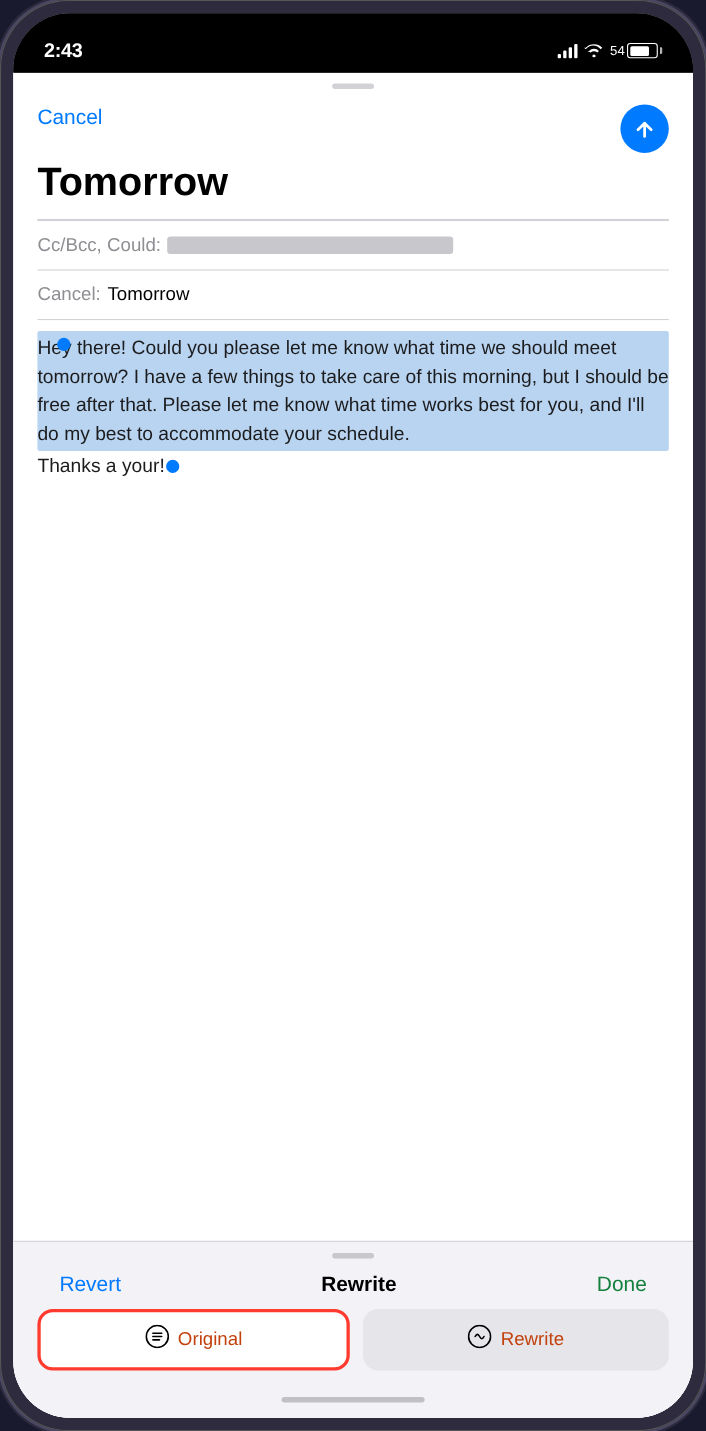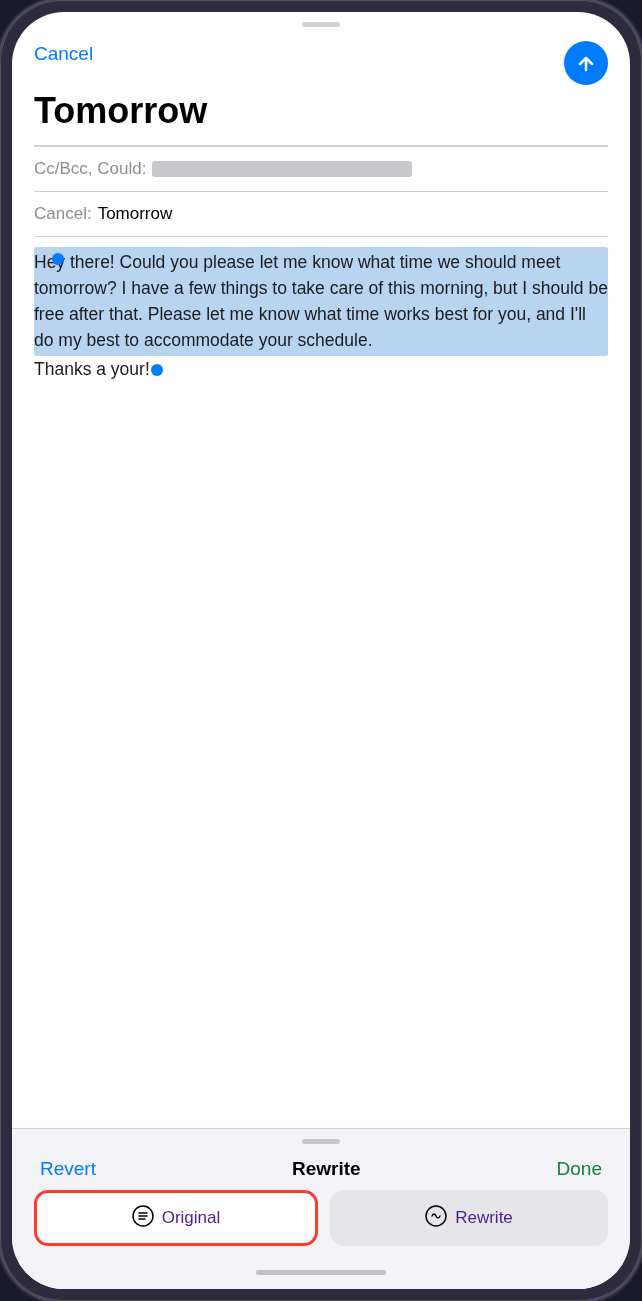--- a/index.html
+++ b/index.html
@@ -288,21 +288,21 @@
     
     .bottom-area {
       background: #f2f2f7;
       border-top: 1px solid #d1d1d6;
     }
 
     .toolbar-row {
       display: flex;
       align-items: center;
       justify-content: space-between;
-      padding: 14px 28px 10px;
+      padding: 14px 42px 10px;
     }
 
     .revert-btn {
       color: #007aff;
       font-size: 19px;
       cursor: pointer;
     }
 
     .rewrite-label {
       font-size: 19px;
@@ -328,21 +328,21 @@
       flex: 1;
       height: 56px;
       background: #e5e5ea;
       border-radius: 14px;
       display: flex;
       align-items: center;
       justify-content: center;
       gap: 8px;
       cursor: pointer;
       font-size: 17px;
-      color: #4c1d95;
+      color: #c2410c;
       font-weight: 400;
     }
 
     .pill-btn.selected {
       background: #fff;
       border: 3px solid #ff3b30;
     }
 
     .pill-btn-icon {
       font-size: 20px;
@@ -384,20 +384,47 @@
     }
   </style>
 </head>
 <body>
 
 <div class="phone-frame">
 
   <div class="phone-screen">
     <div class="full-screen">
 
+      <div class="screen-black">
+        <div class="status-bar">
+          <span class="status-time">2:43</span>
+          <div class="dynamic-island"></div>
+          <div class="status-icons">
+            <div class="signal-bars">
+              <div class="signal-bar" style="height:4px"></div>
+              <div class="signal-bar" style="height:7px"></div>
+              <div class="signal-bar" style="height:10px"></div>
+              <div class="signal-bar" style="height:13px"></div>
+            </div>
+            <span class="wifi-icon">
+              
+              <svg width="18" height="14" viewBox="0 0 18 14" fill="white">
+                <path d="M9 11.5a1.5 1.5 0 110 3 1.5 1.5 0 010-3zm-4.5-3.2a6.3 6.3 0 019 0l-1.5 1.5a4.2 4.2 0 00-6 0L3 8.3zm-3-3a10.5 10.5 0 0115 0l-1.5 1.5A8.4 8.4 0 001.5 6.8L0 5.3z"></path>
+              </svg>
+            </span>
+            <div class="battery-icon">
+              <span class="battery-percent">54</span>
+              <div class="battery-body">
+                <div class="battery-fill"></div>
+              </div>
+              <div class="battery-tip"></div>
+            </div>
+          </div>
+        </div>
+      </div>
 
       <div class="screen-white">
 
         <div class="sheet-handle">
           <div class="handle-bar"></div>
         </div>
 
         <div class="email-header">
           <div class="header-row">
             <span class="cancel-btn">Cancel</span>

